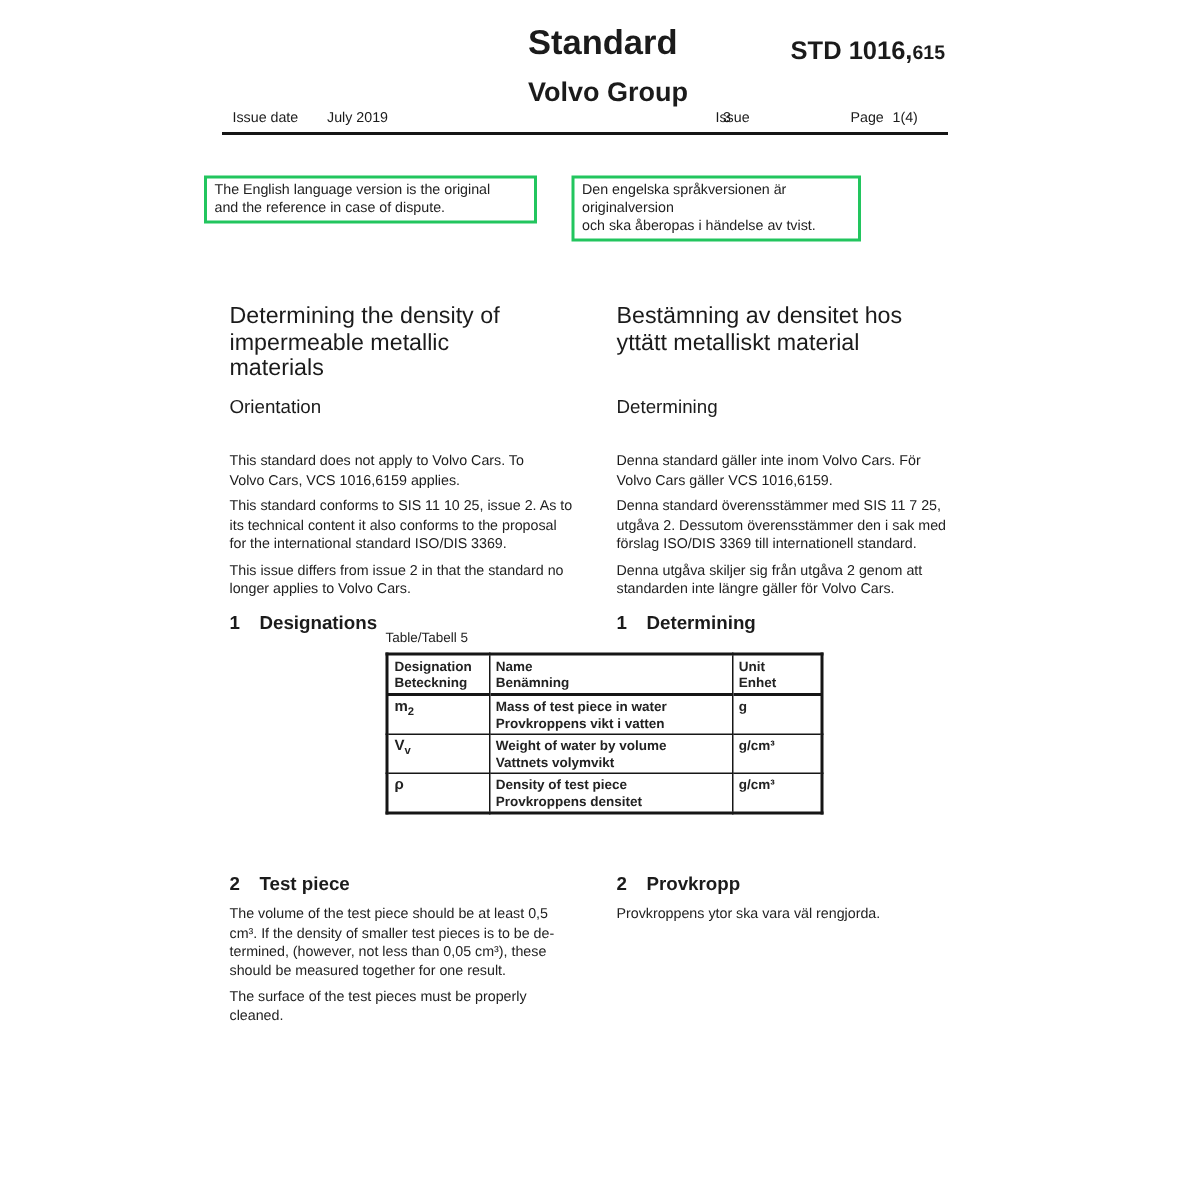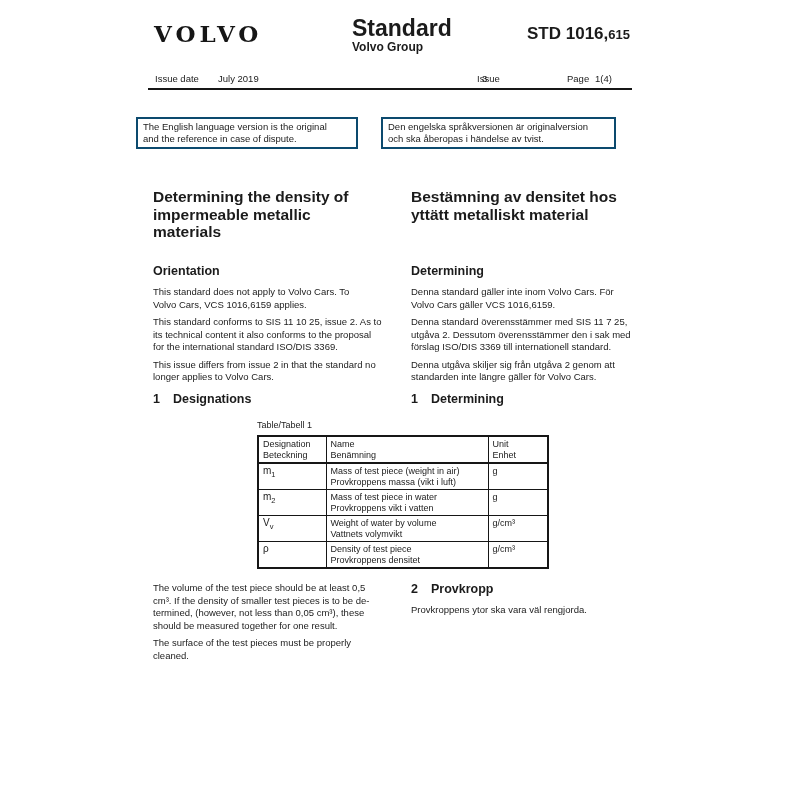--- a/index.html
+++ b/index.html
@@ -11,82 +11,81 @@
   .ml { white-space:pre-line; }
 
   
   .logo {
     position:absolute; left:154px; top:20px;
     font-family:"DejaVu Serif", serif; font-weight:bold;
     font-size:23px; letter-spacing:4px; color:#161616;
   }
   .std-block { position:absolute; left:352px; top:19px; }
   .std-label { font-size:23px; font-weight:bold; line-height:19px; }
-  .group-label { font-size:12px; font-weight:bold; line-height:15px; margin-top:2px; }
+  .group-label { font-size:18px; font-weight:bold; line-height:15px; margin-top:16px; }
   .doc-number {
     position:absolute; top:24px; left:510px; width:120px; text-align:right;
     font-size:17px; font-weight:bold; white-space:nowrap;
   }
   .doc-number .suffix { font-size:13px; }
   .meta-row { position:absolute; top:73px; left:0; width:100%; font-size:9.5px; }
   .meta-row span { position:absolute; white-space:nowrap; }
   .m-idl { left:155px; } .m-idv { left:218px; }
   .m-il  { left:441px;padding-left:36px; } .m-iv  { left:482px; }
   .m-pl  { left:567px; } .m-pv  { left:595px; }
   .header-rule { position:absolute; left:148px; top:88px; width:484px; height:2px; background:#161616; }
 
   
   .notice {
-    position:absolute; top:117px; border:2px solid #0c4a6e;
+    position:absolute; top:117px; border:2px solid #22c55e;
     font-size:9.5px; line-height:12px; padding:2px 5px; color:#222;
   }
   .notice-en { left:136px; width:222px; }
-  .notice-sv { left:381px; width:235px; }
+  .notice-sv { left:381px; width:193px; }
 
   
   .main-title {
-    position:absolute; top:188px; font-size:15.5px; font-weight:bold; line-height:17.5px;
+    position:absolute; top:202px; font-size:15.5px; font-weight:normal; line-height:17.5px;
   }
   .title-en { left:153px; width:250px; }
   .title-sv { left:411px; width:250px; }
 
   
   .col { position:absolute; font-size:9.5px; line-height:12.5px; }
   .col-left  { left:153px; width:244px; }
   .col-right { left:411px; width:232px; }
   .col-orient { top:264px; }
   .col-sec2   { top:582px; }
-  .col h2 { font-size:12.5px; line-height:14px; font-weight:bold; margin-bottom:8px; }
+  .col h2 { font-size:12.5px; line-height:14px; font-weight:normal; margin-bottom:24px; }
   .col p  { margin-bottom:5px; color:#222; }
   .col p.lead { font-weight:normal; color:#1b1b1b; }
   .sec-head { font-size:12.5px; line-height:14px; font-weight:bold; margin-top:8px; margin-bottom:8px; }
   .sec-head .num { display:inline-block; margin-right:13px; }
 
   
   .table-wrap { position:absolute; left:257px; top:420px; }
   .table-caption { font-size:9px; margin-bottom:5px; color:#222; }
   table.desig {
     border-collapse:collapse; border:2px solid #161616; table-layout:fixed; width:290px;
   }
   table.desig th, table.desig td {
     border:1px solid #161616; font-size:9px; line-height:10.5px;
-    padding:2px 4px; text-align:left; vertical-align:top; font-weight:normal; color:#222;
+    padding:2px 4px; text-align:left; vertical-align:top; font-weight:bold; color:#222;
   }
   table.desig thead th { border-bottom:2px solid #161616; height:26px; }
   table.desig tbody td { height:25px; }
   .c-desig { width:68px; } .c-name { width:162px; } .c-unit { width:60px; }
   .sym { font-size:10px; }
   sub.dsub { font-size:7.5px; }
 </style>
 </head>
 <body>
 
 <div class="page">
 
-  <div class="logo">VOLVO</div>
   <div class="std-block">
     <div class="std-label">Standard</div>
     <div class="group-label">Volvo Group</div>
   </div>
   <div class="doc-number"><span>STD 1016,</span><span class="suffix">615</span></div>
 
   <div class="meta-row">
     <span class="m-idl">Issue date</span>
     <span class="m-idv">July 2019</span>
     <span class="m-il">Issue</span>
@@ -125,47 +124,39 @@
 Volvo Cars gäller VCS 1016,6159.</p>
     <p class="ml">Denna standard överensstämmer med SIS 11 7 25,
 utgåva 2. Dessutom överensstämmer den i sak med
 förslag ISO/DIS 3369 till internationell standard.</p>
     <p class="ml">Denna utgåva skiljer sig från utgåva 2 genom att
 standarden inte längre gäller för Volvo Cars.</p>
     <div class="sec-head"><span class="num">1</span><span>Determining</span></div>
   </div>
 
   <div class="table-wrap">
-    <div class="table-caption">Table/Tabell 1</div>
+    <div class="table-caption">Table/Tabell 5</div>
     <table class="desig">
       <thead>
         <tr>
           <th class="c-desig">
             <div>Designation</div>
             <div>Beteckning</div>
           </th>
           <th class="c-name">
             <div>Name</div>
             <div>Benämning</div>
           </th>
           <th class="c-unit">
             <div>Unit</div>
             <div>Enhet</div>
           </th>
         </tr>
       </thead>
       <tbody>
-        <tr>
-          <td><span class="sym">m</span><sub class="dsub">1</sub></td>
-          <td>
-            <div>Mass of test piece (weight in air)</div>
-            <div>Provkroppens massa (vikt i luft)</div>
-          </td>
-          <td>g</td>
-        </tr>
         <tr>
           <td><span class="sym">m</span><sub class="dsub">2</sub></td>
           <td>
             <div>Mass of test piece in water</div>
             <div>Provkroppens vikt i vatten</div>
           </td>
           <td>g</td>
         </tr>
         <tr>
           <td><span class="sym">V</span><sub class="dsub">v</sub></td>
@@ -181,20 +172,21 @@
             <div>Density of test piece</div>
             <div>Provkroppens densitet</div>
           </td>
           <td>g/cm³</td>
         </tr>
       </tbody>
     </table>
   </div>
 
   <div class="col col-left col-sec2">
+    <div class="sec-head" style="margin-top:0;"><span class="num">2</span><span>Test piece</span></div>
     <p class="ml">The volume of the test piece should be at least 0,5
 cm³. If the density of smaller test pieces is to be de-
 termined, (however, not less than 0,05 cm³), these
 should be measured together for one result.</p>
     <p class="ml">The surface of the test pieces must be properly
 cleaned.</p>
   </div>
 
   <div class="col col-right col-sec2">
     <div class="sec-head" style="margin-top:0;"><span class="num">2</span><span>Provkropp</span></div>

